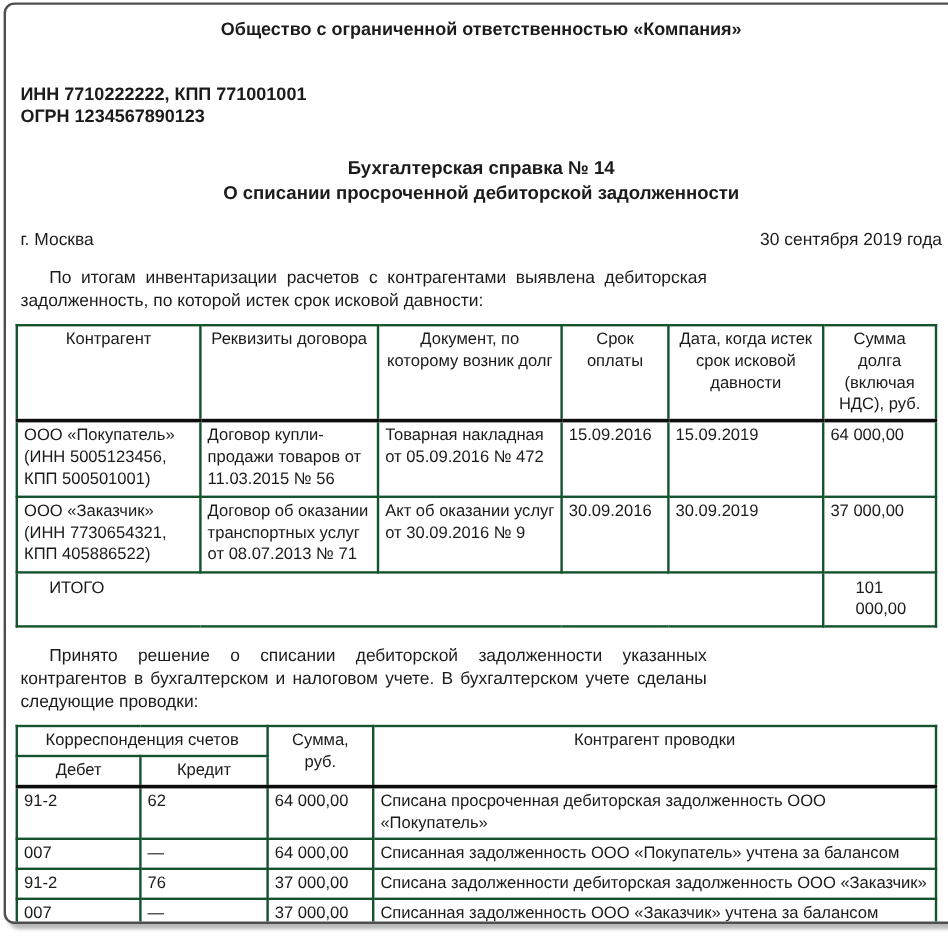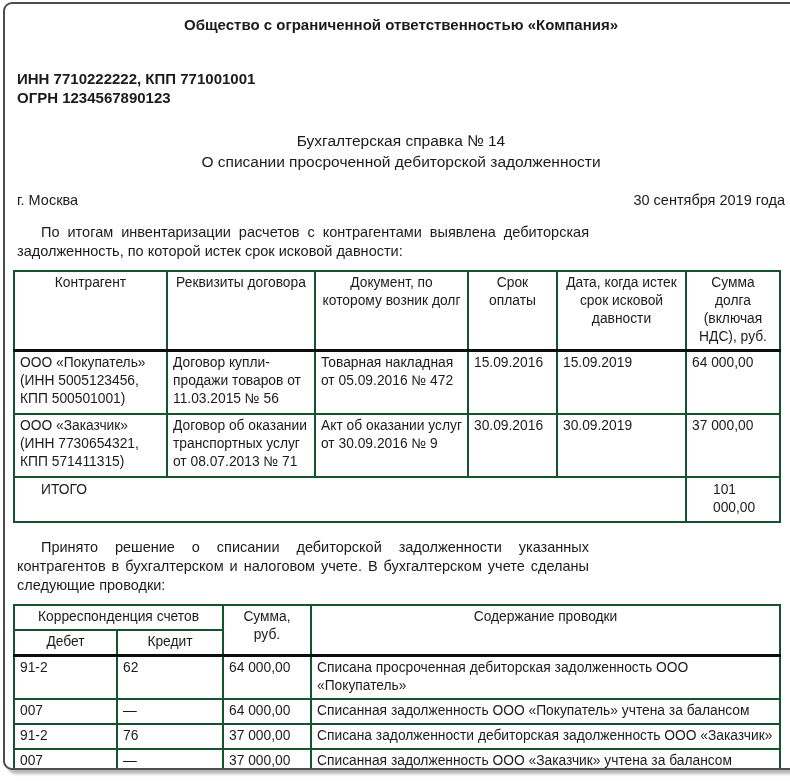--- a/index.html
+++ b/index.html
@@ -37,21 +37,21 @@
     justify-content: space-between;
     margin-top: 36px;
     font-weight: bold;
     font-size: 15px;
     line-height: 19px;
     padding: 0 4px;
   }
   .titles {
     margin-top: 23px;
     text-align: center;
-    font-weight: normal;
+    font-weight: bold;
     font-size: 15.5px;
     line-height: 21px;
   }
   .meta-row {
     display: flex;
     justify-content: space-between;
     margin-top: 20px;
     font-size: 14.5px;
     padding: 0 4px;
   }
@@ -137,21 +137,21 @@
     <tbody>
       <tr>
         <td>ООО «Покупатель» (ИНН 5005123456, КПП 500501001)</td>
         <td>Договор купли-продажи товаров от 11.03.2015 № 56</td>
         <td>Товарная накладная от 05.09.2016 № 472</td>
         <td>15.09.2016</td>
         <td>15.09.2019</td>
         <td>64 000,00</td>
       </tr>
       <tr>
-        <td>ООО «Заказчик» (ИНН 7730654321, КПП 571411315)</td>
+        <td>ООО «Заказчик» (ИНН 7730654321, КПП 405886522)</td>
         <td>Договор об оказании транспортных услуг от 08.07.2013 № 71</td>
         <td>Акт об оказании услуг от 30.09.2016 № 9</td>
         <td>30.09.2016</td>
         <td>30.09.2019</td>
         <td>37 000,00</td>
       </tr>
       <tr class="total-row">
         <td colspan="5">ИТОГО</td>
         <td>101 000,00</td>
       </tr>
@@ -164,21 +164,21 @@
     <colgroup>
       <col style="width:103px">
         <col style="width:106px">
         <col style="width:88px">
         <col style="width:469px">
     </colgroup>
     <thead>
       <tr>
         <th colspan="2">Корреспонденция счетов</th>
         <th rowspan="2">Сумма, руб.</th>
-        <th rowspan="2">Содержание проводки</th>
+        <th rowspan="2">Контрагент проводки</th>
       </tr>
       <tr>
         <th>Дебет</th>
         <th>Кредит</th>
       </tr>
     </thead>
     <tbody>
       <tr>
         <td>91-2</td>
         <td>62</td>

